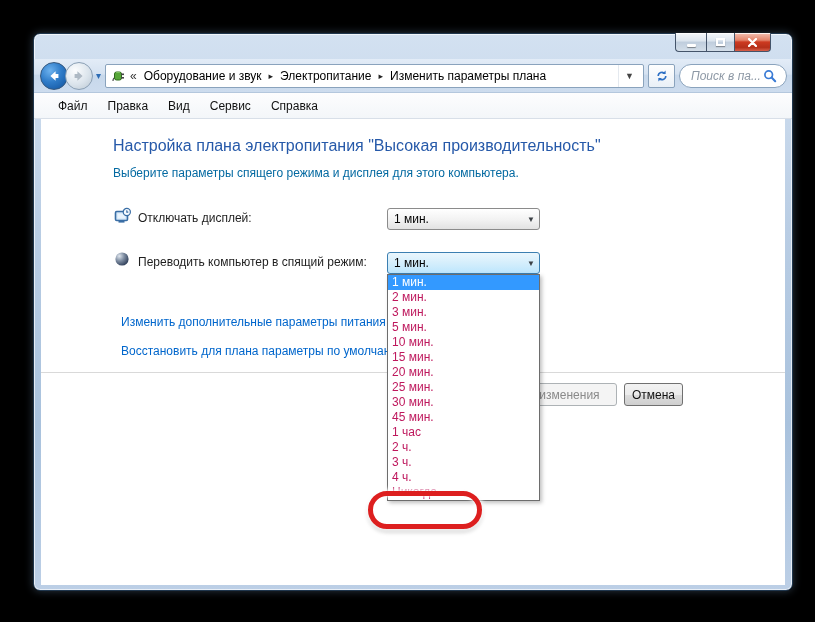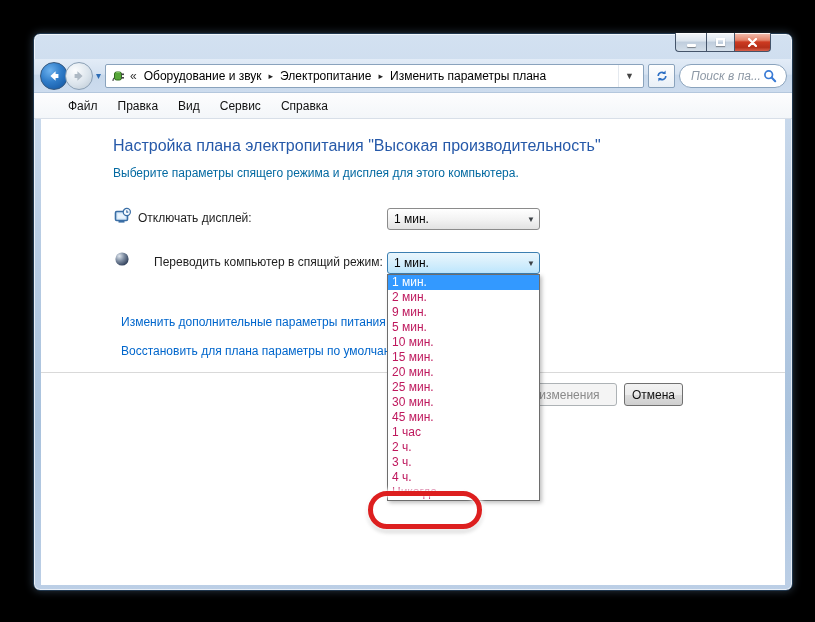--- a/index.html
+++ b/index.html
@@ -75,21 +75,21 @@
     display:flex; align-items:center; padding:0 5px 0 7px;justify-content:center;
   }
   .search-box input {
     width:72px; border:none; outline:none; font-family:"Liberation Sans",sans-serif;
     font-size:12px; font-style:italic; color:#444; background:transparent;
   }
   .search-box input::placeholder { color:#8d98a5; font-style:italic; }
 
   
   .menubar {
-    height:26px; display:flex; align-items:center; padding-left:24px;
+    height:26px; display:flex; align-items:center; padding-left:14px;
     background:linear-gradient(180deg,#fdfdfe 0%,#f3f6f9 100%);
     border-bottom:1px solid #d8dfe8;
   }
   .menu-item { padding:4px 10px; color:#111; }
 
   
   .inner {
     position:absolute; left:7px; right:7px; top:85px; bottom:5px;
     background:#fff; overflow:hidden;
   }
@@ -249,30 +249,30 @@
       <svg class="setting-icon" style="left:73px; top:132px; width:16px; height:16px;" viewBox="0 0 16 16">
         <defs>
           <radialGradient id="moonGrad" cx="30%" cy="28%" r="85%">
             <stop offset="0%" stop-color="#dfe6ee"></stop>
             <stop offset="45%" stop-color="#7c8ba0"></stop>
             <stop offset="100%" stop-color="#23324d"></stop>
           </radialGradient>
         </defs>
         <circle cx="8" cy="8" r="6.6" fill="url(#moonGrad)"></circle>
       </svg>
-      <div class="setting-label" style="left:97px; top:136px;margin-left:16px;">Переводить компьютер в спящий режим:</div>
+      <div class="setting-label" style="left:97px; top:136px;">Переводить компьютер в спящий режим:</div>
       <div class="combo combo-open" style="left:346px; top:133px;">
         <span class="combo-value">1 мин.</span>
         <span class="combo-arrow">▼</span>
       </div>
 
       <div class="drop-list">
         <div class="drop-item selected">1 мин.</div>
         <div class="drop-item">2 мин.</div>
-        <div class="drop-item">9 мин.</div>
+        <div class="drop-item">3 мин.</div>
         <div class="drop-item">5 мин.</div>
         <div class="drop-item">10 мин.</div>
         <div class="drop-item">15 мин.</div>
         <div class="drop-item">20 мин.</div>
         <div class="drop-item">25 мин.</div>
         <div class="drop-item">30 мин.</div>
         <div class="drop-item">45 мин.</div>
         <div class="drop-item">1 час</div>
         <div class="drop-item">2 ч.</div>
         <div class="drop-item">3 ч.</div>

